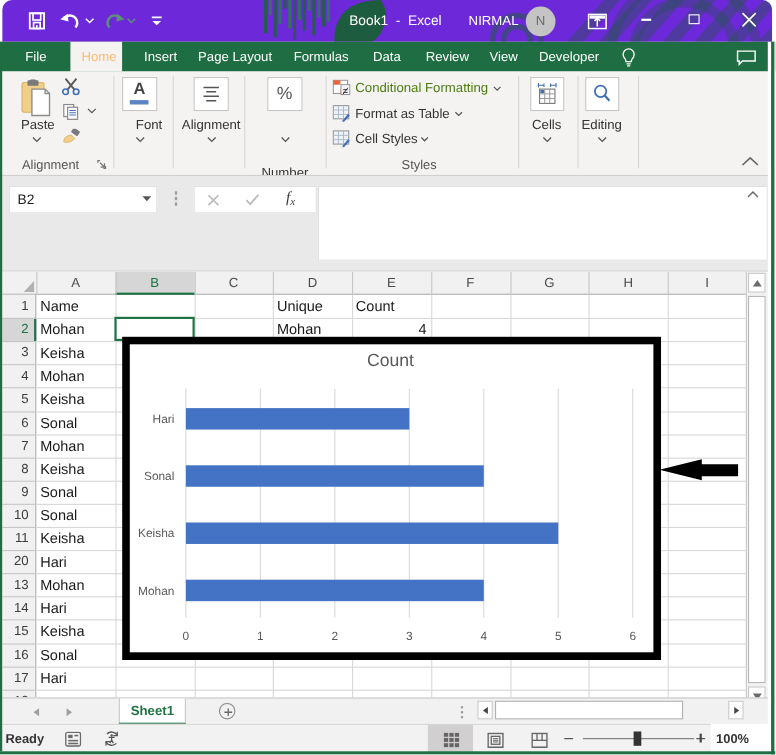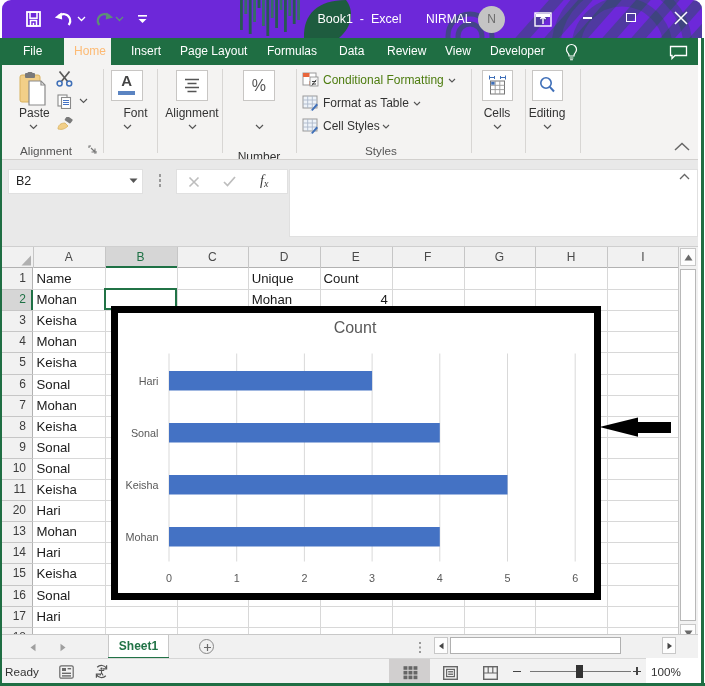--- a/index.html
+++ b/index.html
@@ -426,21 +426,21 @@
 <div class="abs" style="left:434px;top:2.5px;width:14px;height:17px;background:#fdfdfd;border:1px solid #c8c8c8;"></div>
 <svg class="abs" style="left:438px;top:7px;" width="7" height="8" viewBox="0 0 7 8">
       <path d="M5.5 0.8 L1 4 L5.5 7.2 Z" fill="#444"></path>
     </svg>
 <div class="abs" style="left:450px;top:2.5px;width:171px;height:17px;background:#fff;border:1px solid #b0b0b0;"></div>
 <div class="abs" style="left:662px;top:2.5px;width:14px;height:17px;background:#fdfdfd;border:1px solid #c8c8c8;"></div>
 <svg class="abs" style="left:666px;top:7px;" width="7" height="8" viewBox="0 0 7 8">
       <path d="M1.5 0.8 L6 4 L1.5 7.2 Z" fill="#444"></path>
     </svg>
 </div>
-<div class="abs" style="left:0;top:658px;width:646px;height:25.5px;background:#f2f2f2;border-top:1px solid #d6d6d6;">
+<div class="abs" style="left:0;top:658px;width:646px;height:25.5px;background:#f2f2f2;border-top:1px solid #d6d6d6;font-weight:bold;">
 <div class="abs" style="left:5px;top:0;height:25px;line-height:25px;font-size:11.7px;color:#333;">Ready</div>
 <svg class="abs" style="left:59px;top:5.5px;" width="15" height="14" viewBox="0 0 15 14">
 <rect x="0.8" y="0.8" width="13.4" height="12.4" rx="1.5" fill="none" stroke="#6a6a6a" stroke-width="1.2"></rect>
 <rect x="3" y="3" width="4" height="3" fill="#6a6a6a"></rect>
       <rect x="8.6" y="3" width="3.5" height="1.4" fill="#6a6a6a"></rect>
       <rect x="3" y="7.6" width="9" height="1.4" fill="#6a6a6a"></rect>
       <rect x="3" y="10.2" width="9" height="1.4" fill="#6a6a6a"></rect>
 </svg>
 <svg class="abs" style="left:94px;top:5px;" width="15" height="15" viewBox="0 0 15 15">
 <path d="M3.2 3.2 A6 6 0 0 1 12.6 4.4" fill="none" stroke="#555" stroke-width="1.2"></path>

